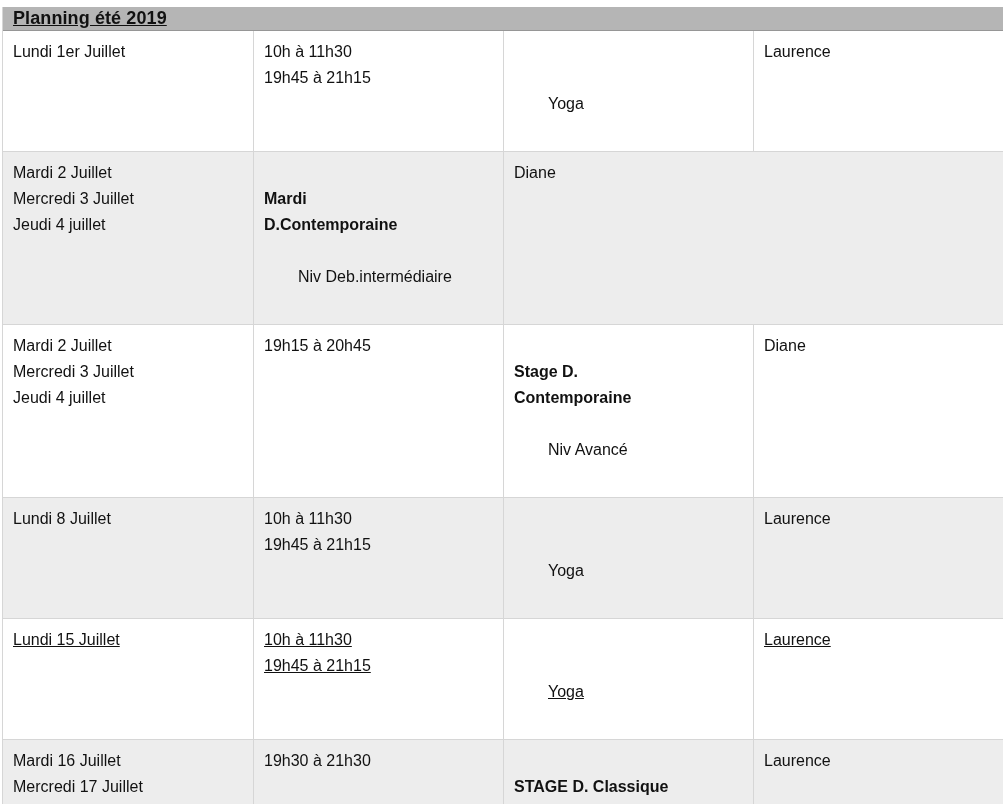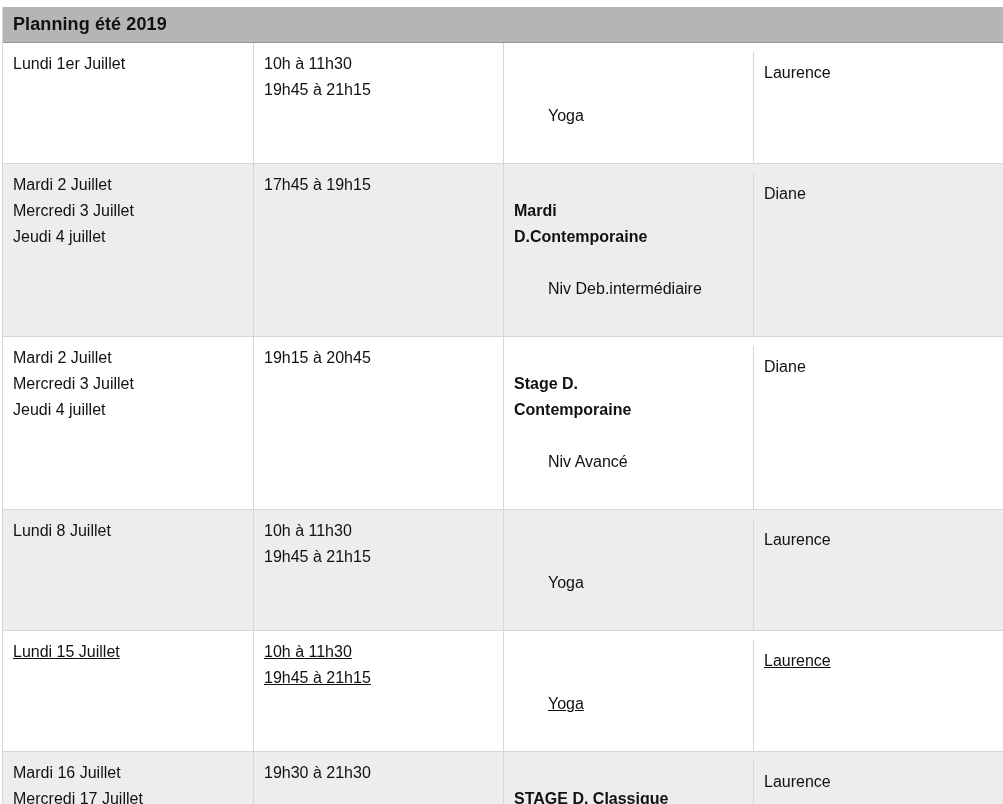--- a/index.html
+++ b/index.html
@@ -15,24 +15,24 @@
     font-family:"Liberation Sans","DejaVu Sans",sans-serif;
     color:var(--text);
   }
   .table{
     margin:7px 0 0 2px;
     width:1001px;
     border-left:1px solid var(--border);
     border-bottom:1px solid var(--border);
   }
   .header-row{
-    height:36px;
+    height:24px;
     background:var(--header-bg);
     border-bottom:1px solid #969696;
-    display:flex;align-items:center;
+    display:flex;align-items:center;text-decoration:underline;
   }
   .header-title{
     font-weight:bold;
     font-size:18px;
     padding-left:10px;
     letter-spacing:.1px;
   }
   .row{
     display:flex;
     border-bottom:1px solid var(--border);
@@ -41,21 +41,21 @@
   .row.shaded{background:var(--row-shaded);}
   .cell{
     padding:8px 12px 8px 10px;
     font-size:16px;
     line-height:26px;
     white-space:pre-line;
   }
   .c-dates{width:250px;}
   .c-time{width:250px;border-left:1px solid var(--border);}
   .c-activity{width:250px;border-left:1px solid var(--border);}
-  .c-teacher{flex:1;border-left:1px solid var(--border);margin-top:9px;}
+  .c-teacher{flex:1;border-left:1px solid var(--border);}
   .activity-title{display:block;font-weight:bold;white-space:pre-line;}
   .activity-title:empty{display:none;}
   .activity-detail{display:block;white-space:pre-line;margin-left:34px;}
   #rows .row:nth-child(1){min-height:70px;}
   #rows .row:nth-child(2){min-height:92px;}
   #rows .row:nth-child(3){min-height:90px;}
   #rows .row:nth-child(4){min-height:67px;}
   #rows .row:nth-child(5){min-height:66px;text-decoration:underline;}
   #rows .row:nth-child(6){min-height:143px;}
   #rows .row:nth-child(7){min-height:49px;}
@@ -77,21 +77,20 @@
       
       <span class="activity-detail">Yoga</span>
     </div>
     <div class="cell c-teacher">Laurence</div>
   </div>
 
   <div class="row shaded">
     <div class="cell c-dates">Mardi 2 Juillet
 Mercredi 3 Juillet
 Jeudi 4 juillet</div>
-    <div class="cell c-time">17h45 à 19h15</div>
     <div class="cell c-activity">
       <span class="activity-title">Mardi
 D.Contemporaine</span>
       <span class="activity-detail">Niv Deb.intermédiaire</span>
     </div>
     <div class="cell c-teacher">Diane</div>
   </div>
 
   <div class="row">
     <div class="cell c-dates">Mardi 2 Juillet

